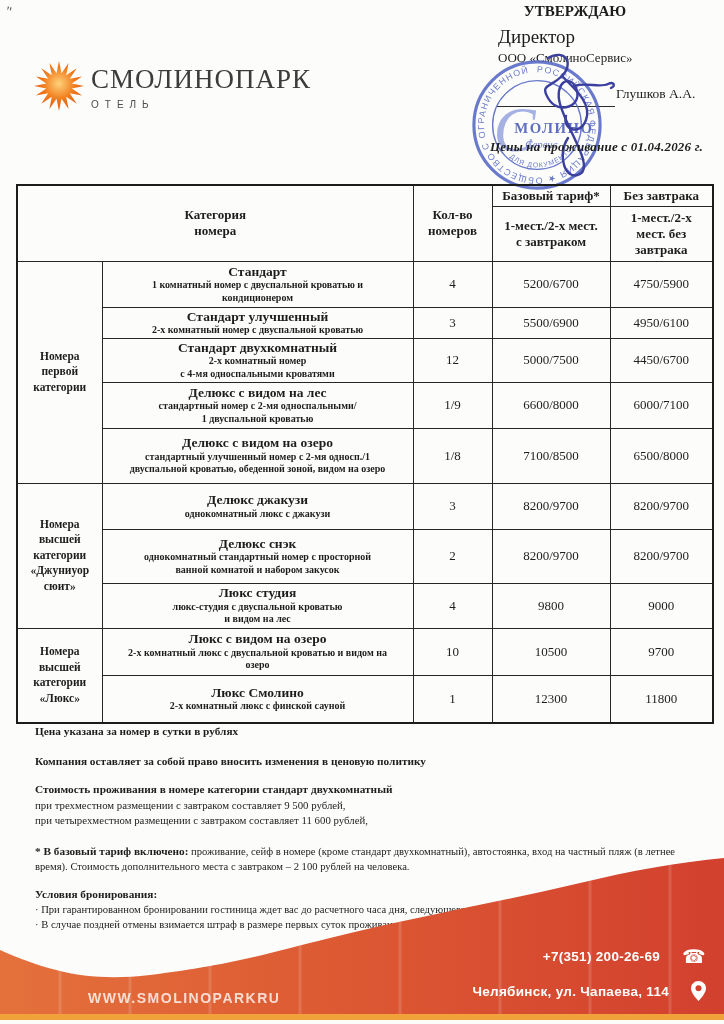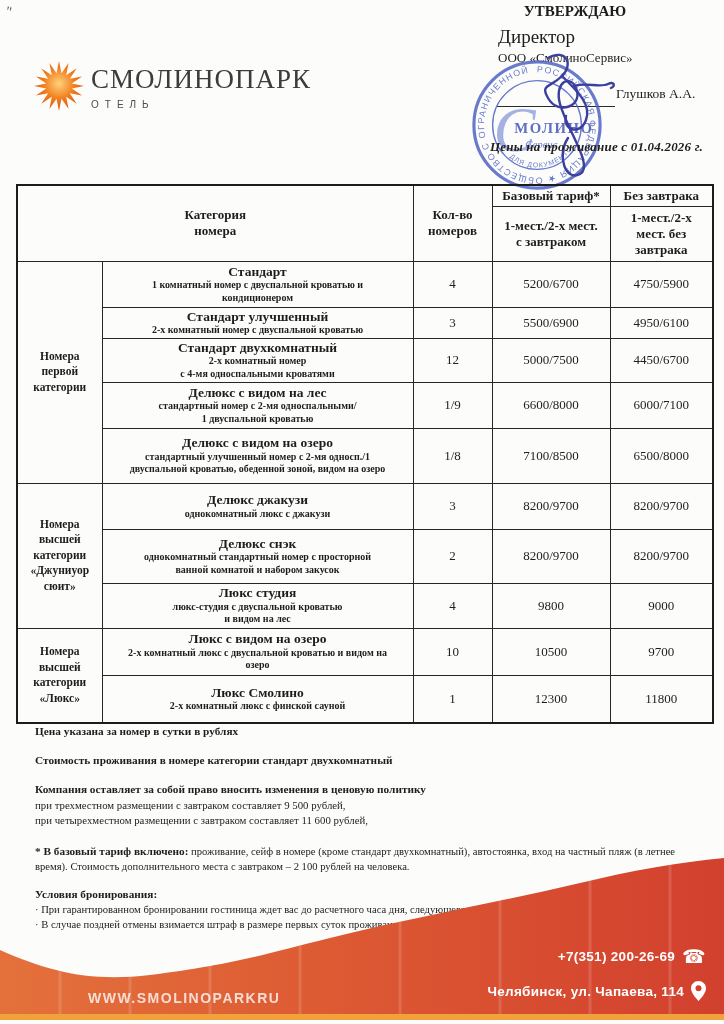--- a/index.html
+++ b/index.html
@@ -47,21 +47,21 @@
   .n2{margin-top:16px;}
   .n3h{margin-top:15px;}
   .n3s{margin-top:2px;font-size:10.8px;}
   .n4{margin-top:16px;font-size:10.6px;line-height:1.45;}
   .n5h{margin-top:14px;}
   .n5b{margin-top:1px;font-size:10.6px;line-height:1.3;}
   
   .footer-wave{position:absolute;left:0;bottom:0;width:724px;height:170px;}
   .contacts{position:absolute;right:18px;bottom:22px;text-align:right;
             font-family:"Liberation Sans","DejaVu Sans",sans-serif;color:#ffffff;}
-  .c-row{display:flex;justify-content:flex-end;align-items:center;gap:7px;margin-top:15px;
+  .c-row{display:flex;justify-content:flex-end;align-items:center;gap:22px;margin-top:15px;
          font-size:13.5px;font-weight:bold;letter-spacing:.3px;}
   .email-text{border-bottom:1.6px solid #ffffff;padding-bottom:1px;}
   .phone-glyph{font-size:19px;line-height:1;font-family:"DejaVu Sans",sans-serif;}
   .website{position:absolute;left:88px;bottom:18px;color:rgba(255,255,255,.78);
            font-family:"Liberation Sans","DejaVu Sans",sans-serif;font-size:14px;
            letter-spacing:1.5px;font-weight:bold;}
 </style>
 </head>
 <body>
 
@@ -259,22 +259,22 @@
           <td class="num">1</td>
           <td class="num">12300</td>
           <td class="num">11800</td>
         </tr>
       </tbody>
     </table>
   </div>
 
   <div class="notes">
     <div class="nb n1">Цена указана за номер в сутки в рублях</div>
+    <div class="nb n2">Компания оставляет за собой право вносить изменения в ценовую политику</div>
     <div class="nb n3h">Стоимость проживания  в номере категории стандарт двухкомнатный</div>
-    <div class="nb n2">Компания оставляет за собой право вносить изменения в ценовую политику</div>
     <div class="n3s">при трехместном размещении с завтраком составляет 9 500 рублей,</div>
     <div class="n3s">при четырехместном размещении с завтраком составляет 11 600 рублей,</div>
     <div class="n4"><span class="nb">* В базовый тариф включено:</span><span> проживание, сейф в номере (кроме стандарт двухкомнатный), автостоянка, вход на частный пляж (в летнее время). Стоимость дополнительного места  с завтраком – 2 100 рублей на человека.</span></div>
     <div class="nb n5h">Условия бронирования:</div>
     <div class="n5b">· При гарантированном бронировании гостиница ждет вас до расчетного часа дня, следующего за днем заезда.</div>
     <div class="n5b">· В случае поздней отмены взимается штраф в размере первых суток проживания.</div>
   </div>
 
   <svg class="footer-wave" viewBox="0 0 724 170" preserveAspectRatio="none">
     <defs>

